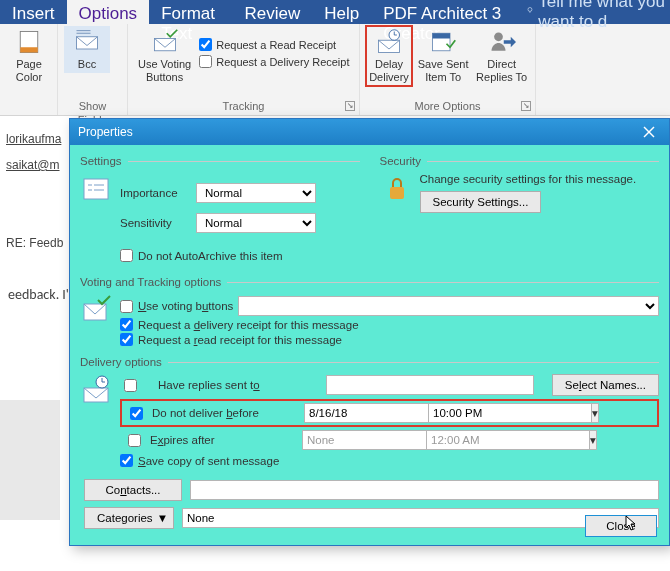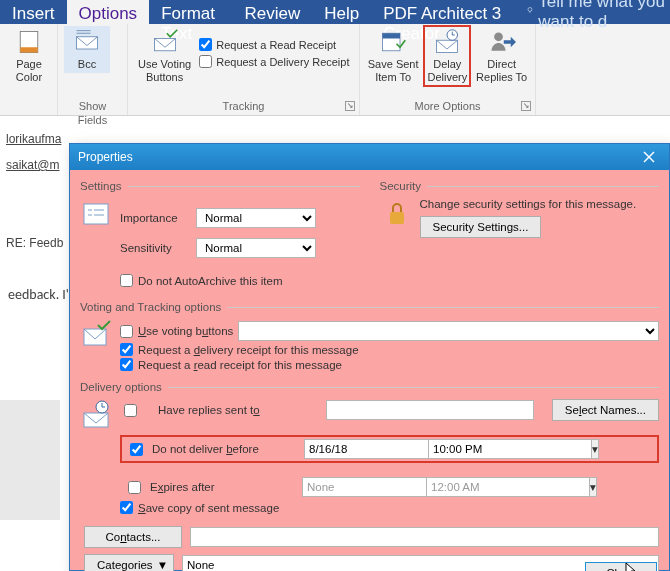--- a/index.html
+++ b/index.html
@@ -112,24 +112,24 @@
     color:#444;
   }
   .compose .row { height: 26px; display:flex; align-items:center; gap:4px;}
   .addr-label { width:72px; text-align:left; text-decoration: underline; color:#444;}
   .bodytxt { padding: 30px 0 0 2px; color:#444; font-family: Calibri, sans-serif; font-size:14px;}
   .graybox {position:absolute; left:0; top:400px; width:60px; height:120px; background:#e8e8e8;}
   
   .dialog {
     position: absolute;
     left: 69px;
-    top: 143px;
+    top: 118px;
     width: 601px;
     height: 428px;
-    background: #fca5a5;
+    background: #5eead4;
     border: 1px solid #2b75c0;
     box-shadow: 4px 4px 12px rgba(0,0,0,0.25);
     display:flex; flex-direction:column;
   }
   .titlebar {
     background: #1e90d6;
     background: linear-gradient(#2f98dd,#1e7fc6);
     color:#fff;
     height: 26px;
     display:flex; align-items:center; justify-content:space-between;
@@ -291,43 +291,43 @@
       </div>
     </div>
     <div class="group-label">
       <span>Tracking</span>
       <span class="dlg-launch">↘</span>
     </div>
   </div>
 
   <div class="group" style="width:176px">
     <div class="group-body">
-      <div class="vbtn">
-        <span class="ic">
-          <svg viewBox="0 0 32 32">
-              <rect x="4" y="6" width="20" height="20" fill="#fff" stroke="#6b8bb5"></rect>
-              <rect x="4" y="6" width="20" height="6" fill="#3a68a4"></rect>
-              <polyline points="20,18 24,22 30,14" fill="none" stroke="#3a9b3a" stroke-width="2"></polyline>
-            </svg>
-        </span>
-        <span style="white-space:pre">Save Sent
-Item To</span>
-      </div>
       <div class="vbtn highlight">
         <span class="ic">
           <svg viewBox="0 0 32 32">
               <rect x="4" y="14" width="24" height="14" fill="#fff" stroke="#6b8bb5"></rect>
               <polyline points="4,14 16,24 28,14" fill="none" stroke="#6b8bb5"></polyline>
               <circle cx="22" cy="8" r="6" fill="#fff" stroke="#3a68a4"></circle>
               <line x1="22" y1="8" x2="22" y2="4" stroke="#3a68a4"></line>
               <line x1="22" y1="8" x2="25" y2="8" stroke="#3a68a4"></line>
             </svg>
         </span>
         <span style="white-space:pre">Delay
 Delivery</span>
+      </div>
+      <div class="vbtn">
+        <span class="ic">
+          <svg viewBox="0 0 32 32">
+              <rect x="4" y="6" width="20" height="20" fill="#fff" stroke="#6b8bb5"></rect>
+              <rect x="4" y="6" width="20" height="6" fill="#3a68a4"></rect>
+              <polyline points="20,18 24,22 30,14" fill="none" stroke="#3a9b3a" stroke-width="2"></polyline>
+            </svg>
+        </span>
+        <span style="white-space:pre">Save Sent
+Item To</span>
       </div>
       <div class="vbtn">
         <span class="ic">
           <svg viewBox="0 0 32 32">
               <circle cx="12" cy="10" r="5" fill="#8b8b8b"></circle>
               <path d="M4 26c0-6 5-9 8-9s8 3 8 9" fill="#8b8b8b"></path>
               <path d="M18 14 l8 0 l0 -4 l6 6 l-6 6 l0 -4 l-8 0 z" fill="#3a68a4"></path>
             </svg>
         </span>
         <span style="white-space:pre">Direct
@@ -469,21 +469,21 @@
         <div style="flex:1">
           <div style="display:flex; align-items:center; gap:18px;">
             <input type="checkbox" style="">
             <span style="width:150px">Have replies sent t<span class="u">o</span></span>
             <input class="win" style="flex: 1 1 0%;">
             <button class="btn">
                 <span>Se<span class="u">l</span>ect Names...</span>
               </button>
           </div>
 
-          <div class="redbox" style="padding:2px 4px; margin:14px 0;">
+          <div class="redbox" style="padding:2px 4px; margin:3px 0;">
             <div style="display:flex; align-items:center; gap:6px;">
               <input type="checkbox" checked="" style="">
               <span style="width:146px">Do not deliver <span class="u">b</span>efore</span>
               <div class="combo" style="width:118px">
                 <input class="win" value="8/16/18" style="">
                 <span class="caret">▾</span>
               </div>
               <div class="combo" style="width:110px">
                 <input class="win" value="10:00 PM" style="">
                 <span class="caret">▾</span>

